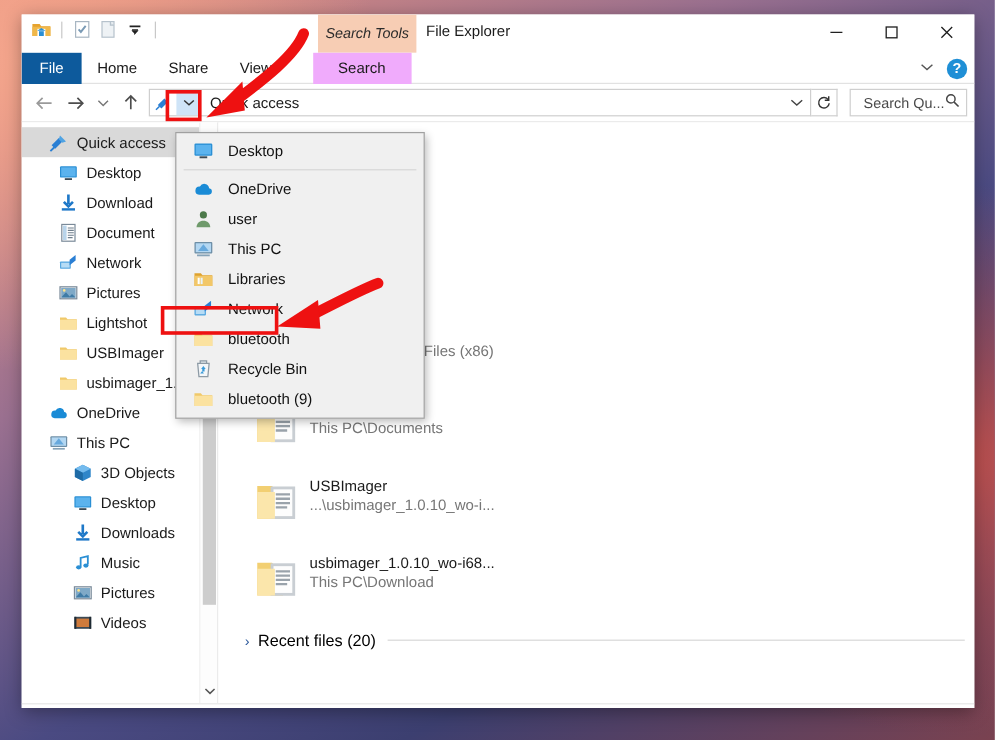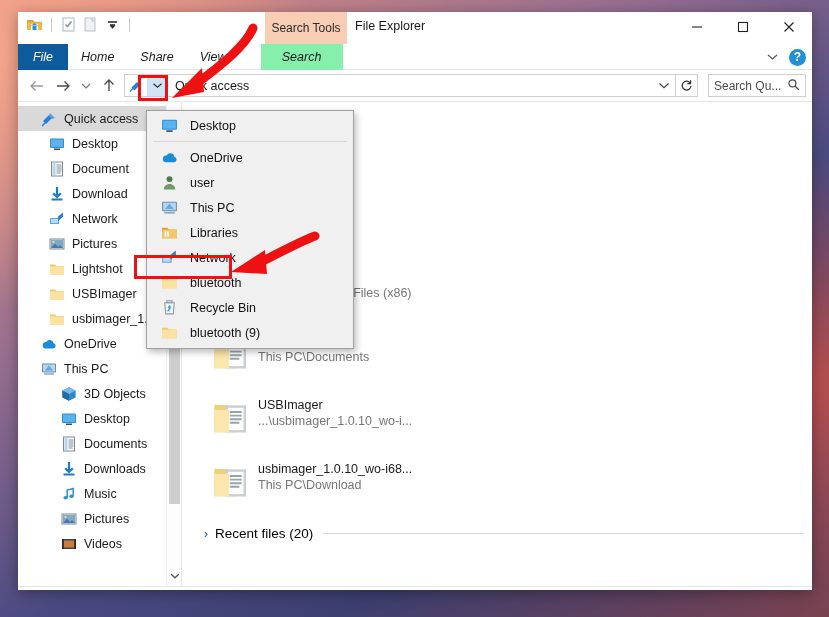--- a/index.html
+++ b/index.html
@@ -31,41 +31,41 @@
   .qat { position: absolute; left: 8px; top: 4px; display: flex; align-items: center; gap: 5px; }
   .qat .sep { width: 1px; height: 14px; background: #c8c8c8; margin: 0 3px; }
   .qat-ico { width: 17px; height: 17px; display: block; }
   .wintitle {
     position: absolute; left: 337px; top: 7px;
     font-size: 12.5px; color: #1a1a1a;
   }
   .searchtools {
     position: absolute; left: 247px; top: 0px; width: 82px; height: 32px;
     background: #f7cdb4; color: #2b2b2b; font-size: 12px;
-    display: flex; align-items: center; justify-content: center;
+    display: flex; align-items: center; justify-content: center; font-style: italic;
   }
   .wctrls { position: absolute; right: 0; top: 0; display: flex; }
   .wbtn {
     width: 46px; height: 30px; display: flex; align-items: center;
     justify-content: center; color: #202020;
   }
   .wbtn svg { display: block; }
 
   
   .ribbon {
     position: relative; height: 26px; background: #ffffff;
     border-bottom: 1px solid #e2e2e2;
   }
-  .tabs { display: flex; height: 26px; font-style: italic; }
+  .tabs { display: flex; height: 26px; }
   .tab {
     display: flex; align-items: center; justify-content: center;
     font-size: 12.5px; color: #1a1a1a; padding: 0 13px; height: 26px;
   }
   .tab.file { background: #0d5a9c; color: #fff; min-width: 50px; }
-  .tab.search { background: #86efac; width: 82px; padding: 0; margin-left: 21px; }
+  .tab.search { background: #f0abfc; width: 82px; padding: 0; margin-left: 21px; }
   .ribbon-right {
     position: absolute; right: 6px; top: 0; height: 26px;
     display: flex; align-items: center; gap: 10px;
   }
   .helpbtn {
     width: 17px; height: 17px; border-radius: 50%; background: #1f8fd6;
     color: #fff; font-size: 12px; font-weight: bold;
     display: flex; align-items: center; justify-content: center;
   }
 
@@ -92,21 +92,21 @@
   }
   .addr-text { font-size: 12.5px; color: #1a1a1a; padding-left: 8px; flex: 1; }
   .addr-drop { width: 22px; display: flex; align-items: center; justify-content: center; color: #444; }
   .refreshbtn {
     width: 23px; height: 23px; border: 1px solid #cfcfcf; border-left: none;
     display: flex; align-items: center; justify-content: center;
     color: #333; margin-left: -5px; background: #fff;
   }
   .searchbox {
     width: 98px; height: 23px; border: 1px solid #cfcfcf; background: #fff;
-    display: flex; align-items: center; margin-left: 10px; padding: 0 5px;
+    display: flex; align-items: center; margin-left: 10px; padding: 0 5px; text-align: right;
   }
   .searchbox .ph { flex: 1; font-size: 12px; color: #4a4a4a; }
 
   
   .content { display: flex; height: 484px; position: relative; }
   .navpane {
     width: 164px; background: #fff; position: relative;
     border-right: 1px solid #e6e6e6; overflow: hidden;
   }
   .navlist { padding-top: 4px; }
@@ -347,35 +347,35 @@
                 <rect x="1" y="2.5" width="14" height="9.5" rx="1" fill="#2a8fd4"></rect>
                 <rect x="2" y="3.5" width="12" height="7.5" fill="#5bb3ee"></rect>
                 <rect x="5" y="12.5" width="6" height="1.5" fill="#3b4a55"></rect>
               </svg>
             </span>
             <span class="lbl">Desktop</span>
           </div>
           <div class="navitem ind-1">
             <span class="ico">
               <svg width="16" height="16" viewBox="0 0 16 16">
+                <path d="M8 1v8M4.2 7.2 8 11l3.8-3.8" stroke="#1e78c8" stroke-width="2.2" fill="none"></path>
+                <rect x="2.5" y="12.5" width="11" height="2" fill="#1e78c8"></rect>
+              </svg>
+            </span>
+            <span class="lbl">Download</span>
+          </div>
+          <div class="navitem ind-1">
+            <span class="ico">
+              <svg width="16" height="16" viewBox="0 0 16 16">
                 <rect x="2.5" y="1" width="11" height="14" fill="#fff" stroke="#7a8a99"></rect>
                 <rect x="3.5" y="2" width="3" height="12" fill="#b9d4ea"></rect>
                 <path d="M7.5 4h5M7.5 6h5M7.5 8h5M7.5 10h5M7.5 12h4" stroke="#6e7e8c" stroke-width="0.9"></path>
               </svg>
             </span>
             <span class="lbl">Document</span>
-          </div>
-          <div class="navitem ind-1">
-            <span class="ico">
-              <svg width="16" height="16" viewBox="0 0 16 16">
-                <path d="M8 1v8M4.2 7.2 8 11l3.8-3.8" stroke="#1e78c8" stroke-width="2.2" fill="none"></path>
-                <rect x="2.5" y="12.5" width="11" height="2" fill="#1e78c8"></rect>
-              </svg>
-            </span>
-            <span class="lbl">Download</span>
           </div>
           <div class="navitem ind-1">
             <span class="ico">
               <svg width="16" height="16" viewBox="0 0 16 16">
                 <rect x="1" y="7" width="9" height="6" rx="0.6" fill="#57a7e0"></rect>
                 <rect x="2" y="8" width="7" height="4" fill="#b7dcf5"></rect>
                 <path d="M9 5.5 14 1.5 14 6 9 10z" fill="#2a7fd4"></path>
               </svg>
             </span>
             <span class="lbl">Network</span>
@@ -449,30 +449,20 @@
           </div>
           <div class="navitem ind-2">
             <span class="ico">
               <svg width="16" height="16" viewBox="0 0 16 16">
                 <rect x="1" y="2.5" width="14" height="9.5" rx="1" fill="#2a8fd4"></rect>
                 <rect x="2" y="3.5" width="12" height="7.5" fill="#5bb3ee"></rect>
                 <rect x="5" y="12.5" width="6" height="1.5" fill="#3b4a55"></rect>
               </svg>
             </span>
             <span class="lbl">Desktop</span>
-          </div>
-          <div class="navitem ind-2">
-            <span class="ico">
-              <svg width="16" height="16" viewBox="0 0 16 16">
-                <rect x="2.5" y="1" width="11" height="14" fill="#fff" stroke="#7a8a99"></rect>
-                <rect x="3.5" y="2" width="3" height="12" fill="#b9d4ea"></rect>
-                <path d="M7.5 4h5M7.5 6h5M7.5 8h5M7.5 10h5M7.5 12h4" stroke="#6e7e8c" stroke-width="0.9"></path>
-              </svg>
-            </span>
-            <span class="lbl">Documents</span>
           </div>
           <div class="navitem ind-2">
             <span class="ico">
               <svg width="16" height="16" viewBox="0 0 16 16">
                 <path d="M8 1v8M4.2 7.2 8 11l3.8-3.8" stroke="#1e78c8" stroke-width="2.2" fill="none"></path>
                 <rect x="2.5" y="12.5" width="11" height="2" fill="#1e78c8"></rect>
               </svg>
             </span>
             <span class="lbl">Downloads</span>
           </div>

